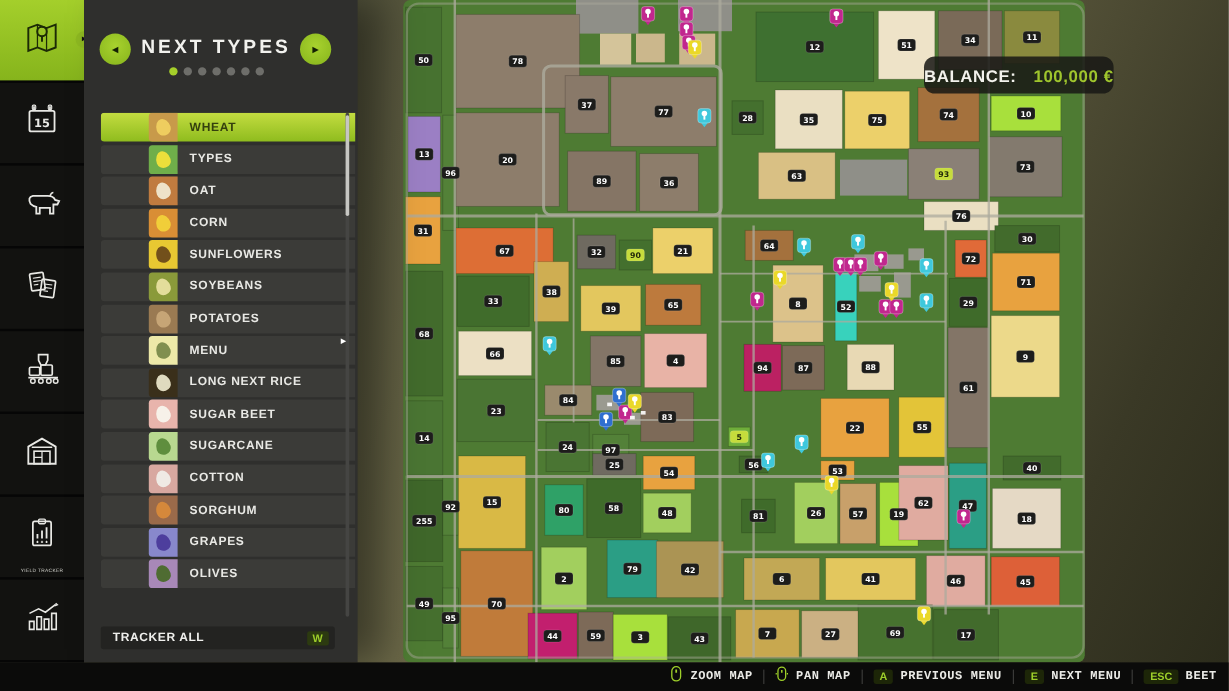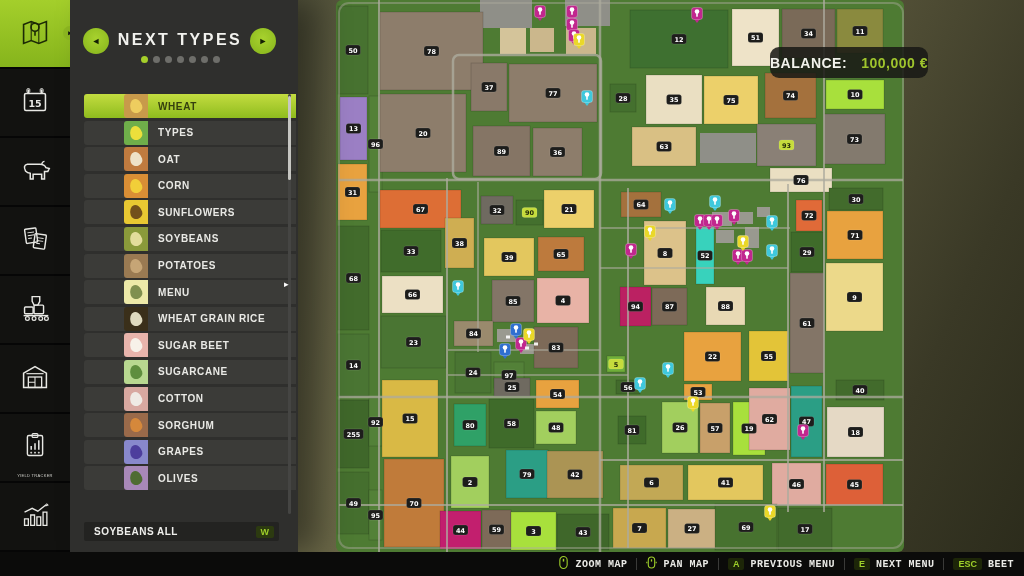--- a/index.html
+++ b/index.html
@@ -888,21 +888,21 @@
       <div class="crop-row">
         <div class="crop-icon" style="background: rgb(237, 233, 168);">
           <div class="glyph" style="background: rgb(122, 138, 74);"></div>
         </div>
         <span class="crop-label">MENU</span>
       </div>
       <div class="crop-row">
         <div class="crop-icon" style="background: rgb(58, 47, 26);">
           <div class="glyph" style="background: rgb(232, 228, 200);"></div>
         </div>
-        <span class="crop-label">WHEAT GRAIN RICE</span>
+        <span class="crop-label">LONG NEXT RICE</span>
       </div>
       <div class="crop-row">
         <div class="crop-icon" style="background: rgb(232, 180, 172);">
           <div class="glyph" style="background: rgb(248, 244, 236);"></div>
         </div>
         <span class="crop-label">SUGAR BEET</span>
       </div>
       <div class="crop-row">
         <div class="crop-icon" style="background: rgb(184, 216, 144);">
           <div class="glyph" style="background: rgb(90, 138, 58);"></div>
@@ -930,21 +930,21 @@
       <div class="crop-row">
         <div class="crop-icon" style="background: rgb(168, 136, 184);">
           <div class="glyph" style="background: rgb(74, 106, 42);"></div>
         </div>
         <span class="crop-label">OLIVES</span>
       </div>
     </div>
   <div class="scroll-track"></div>
   <div class="scroll-thumb"></div>
   <div class="deselect-bar">
-    <span class="deselect-label">SOYBEANS ALL</span>
+    <span class="deselect-label">TRACKER ALL</span>
     <span class="key-badge">W</span>
   </div>
   <div class="expand-arrow">▸</div>
 </div>
 
 <div class="bottom-bar" id="bottom-bar">
     <div class="bb-item">
       <span><svg viewBox="0 0 12 16">
           <rect x="2" y="1.5" width="8" height="13" rx="4" fill="none" stroke="#9ecf2a" stroke-width="1.2"></rect>
           <path d="M6 4 v3" stroke="#9ecf2a" stroke-width="1.6"></path>

